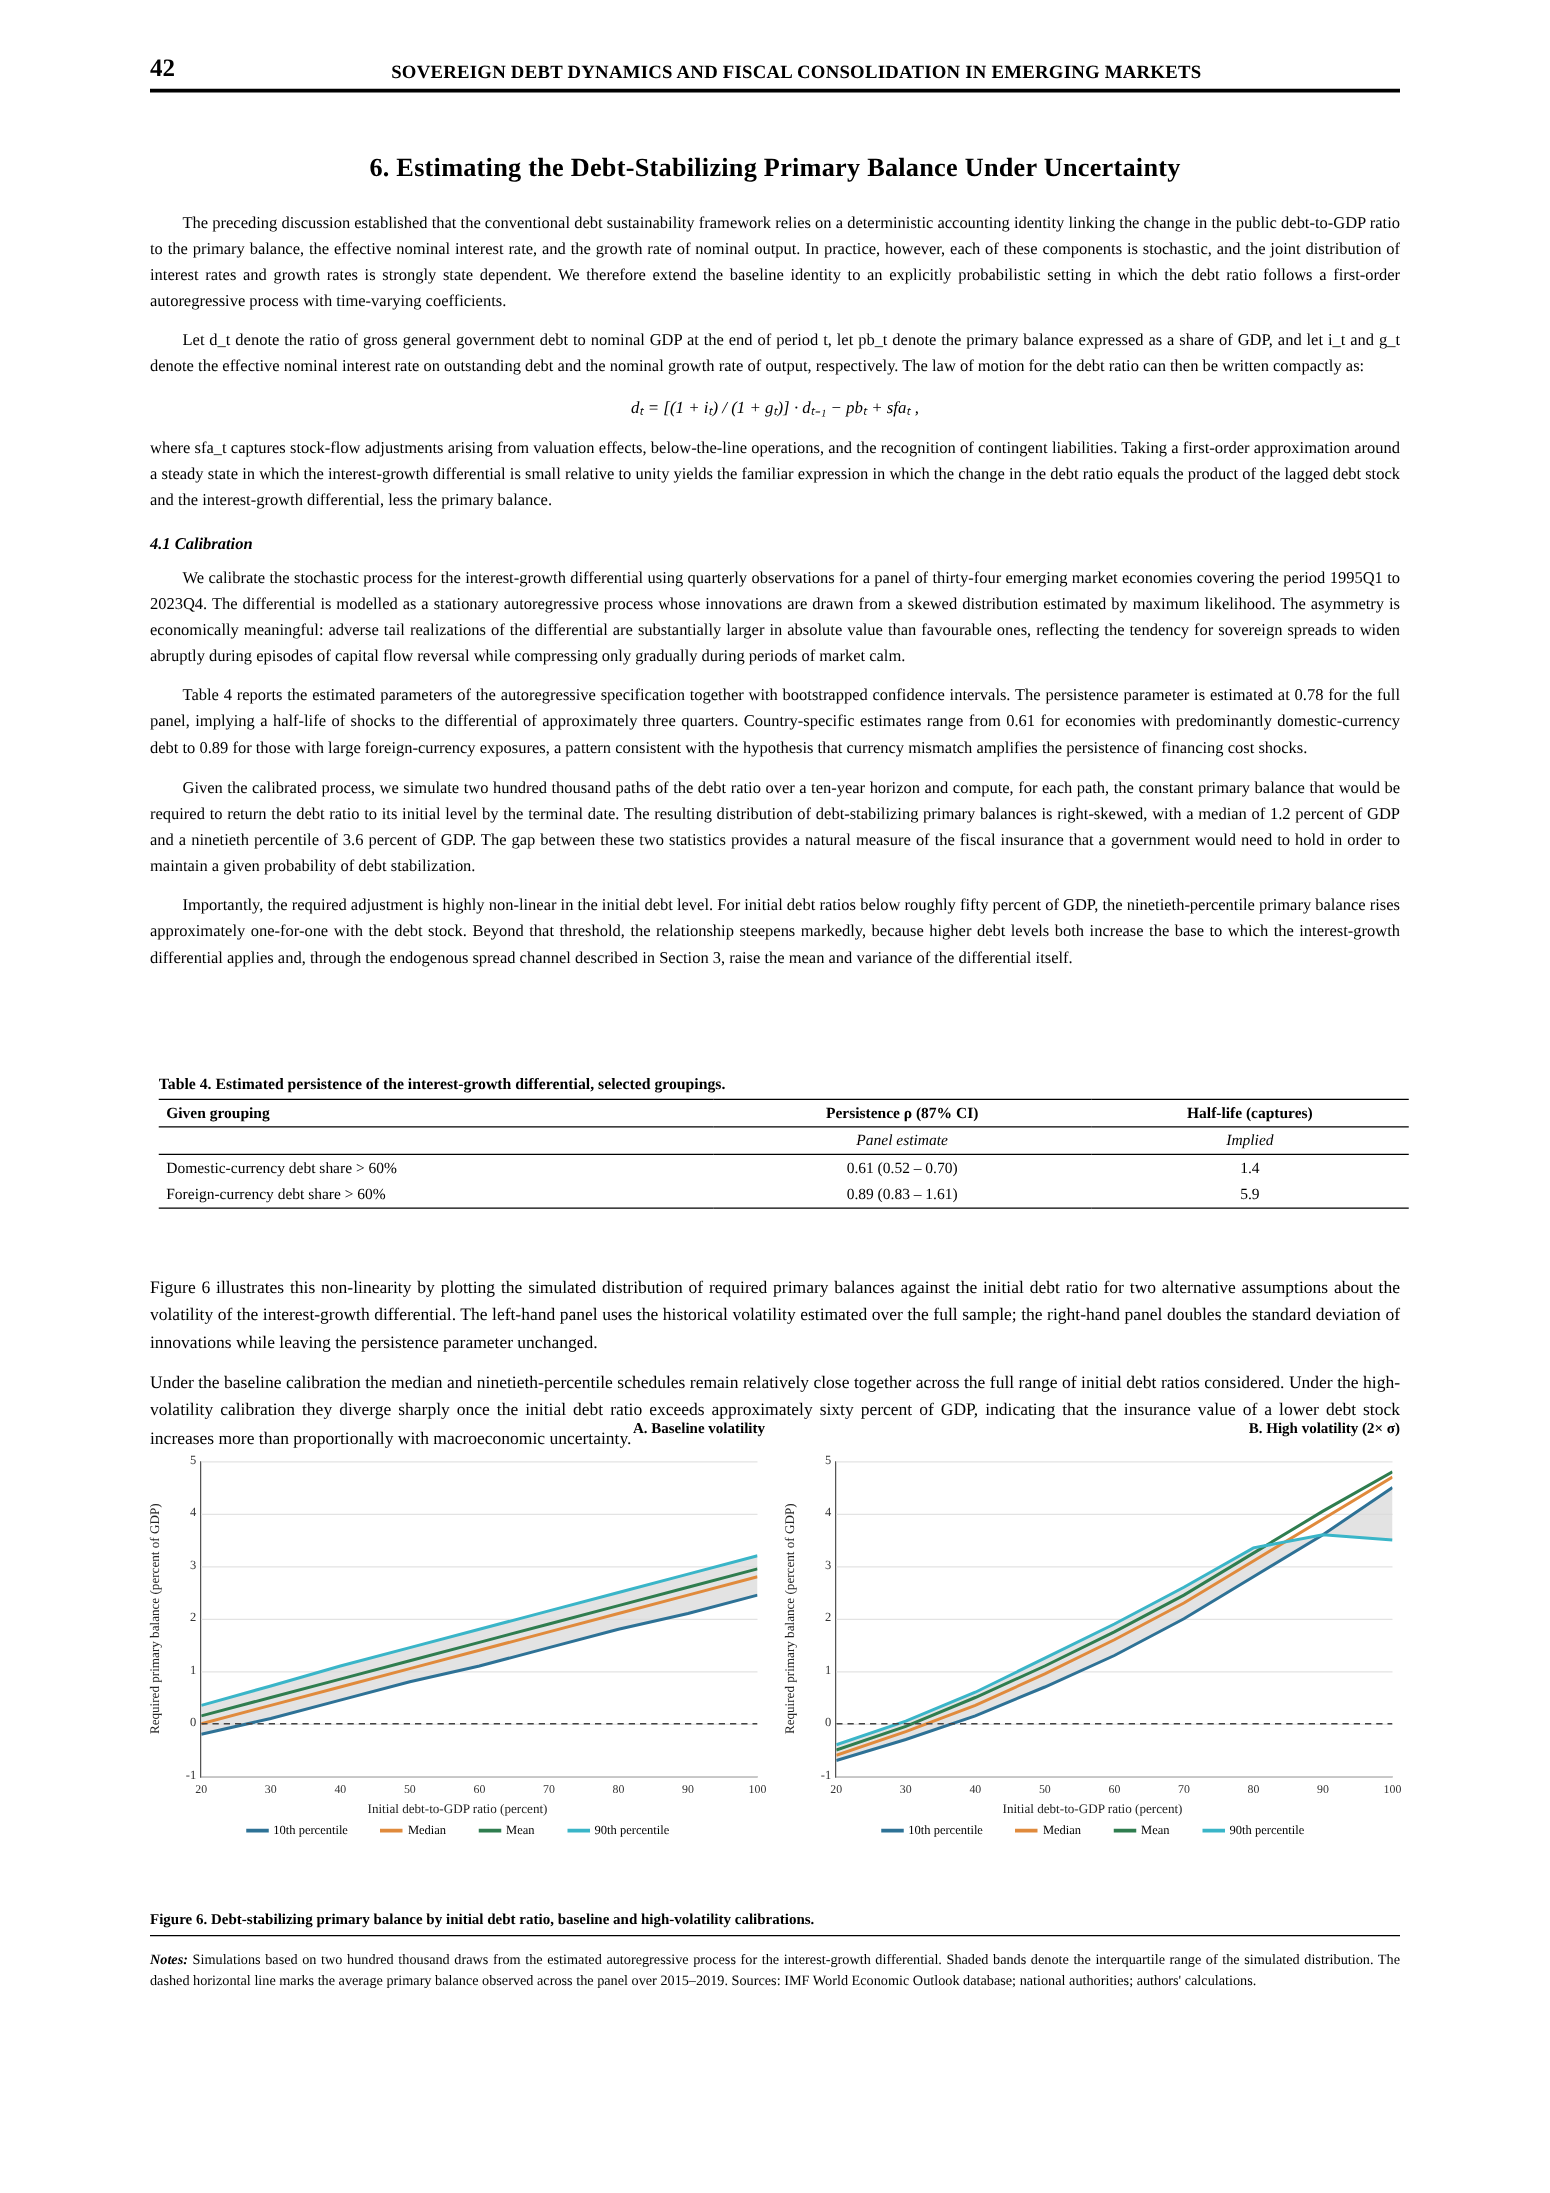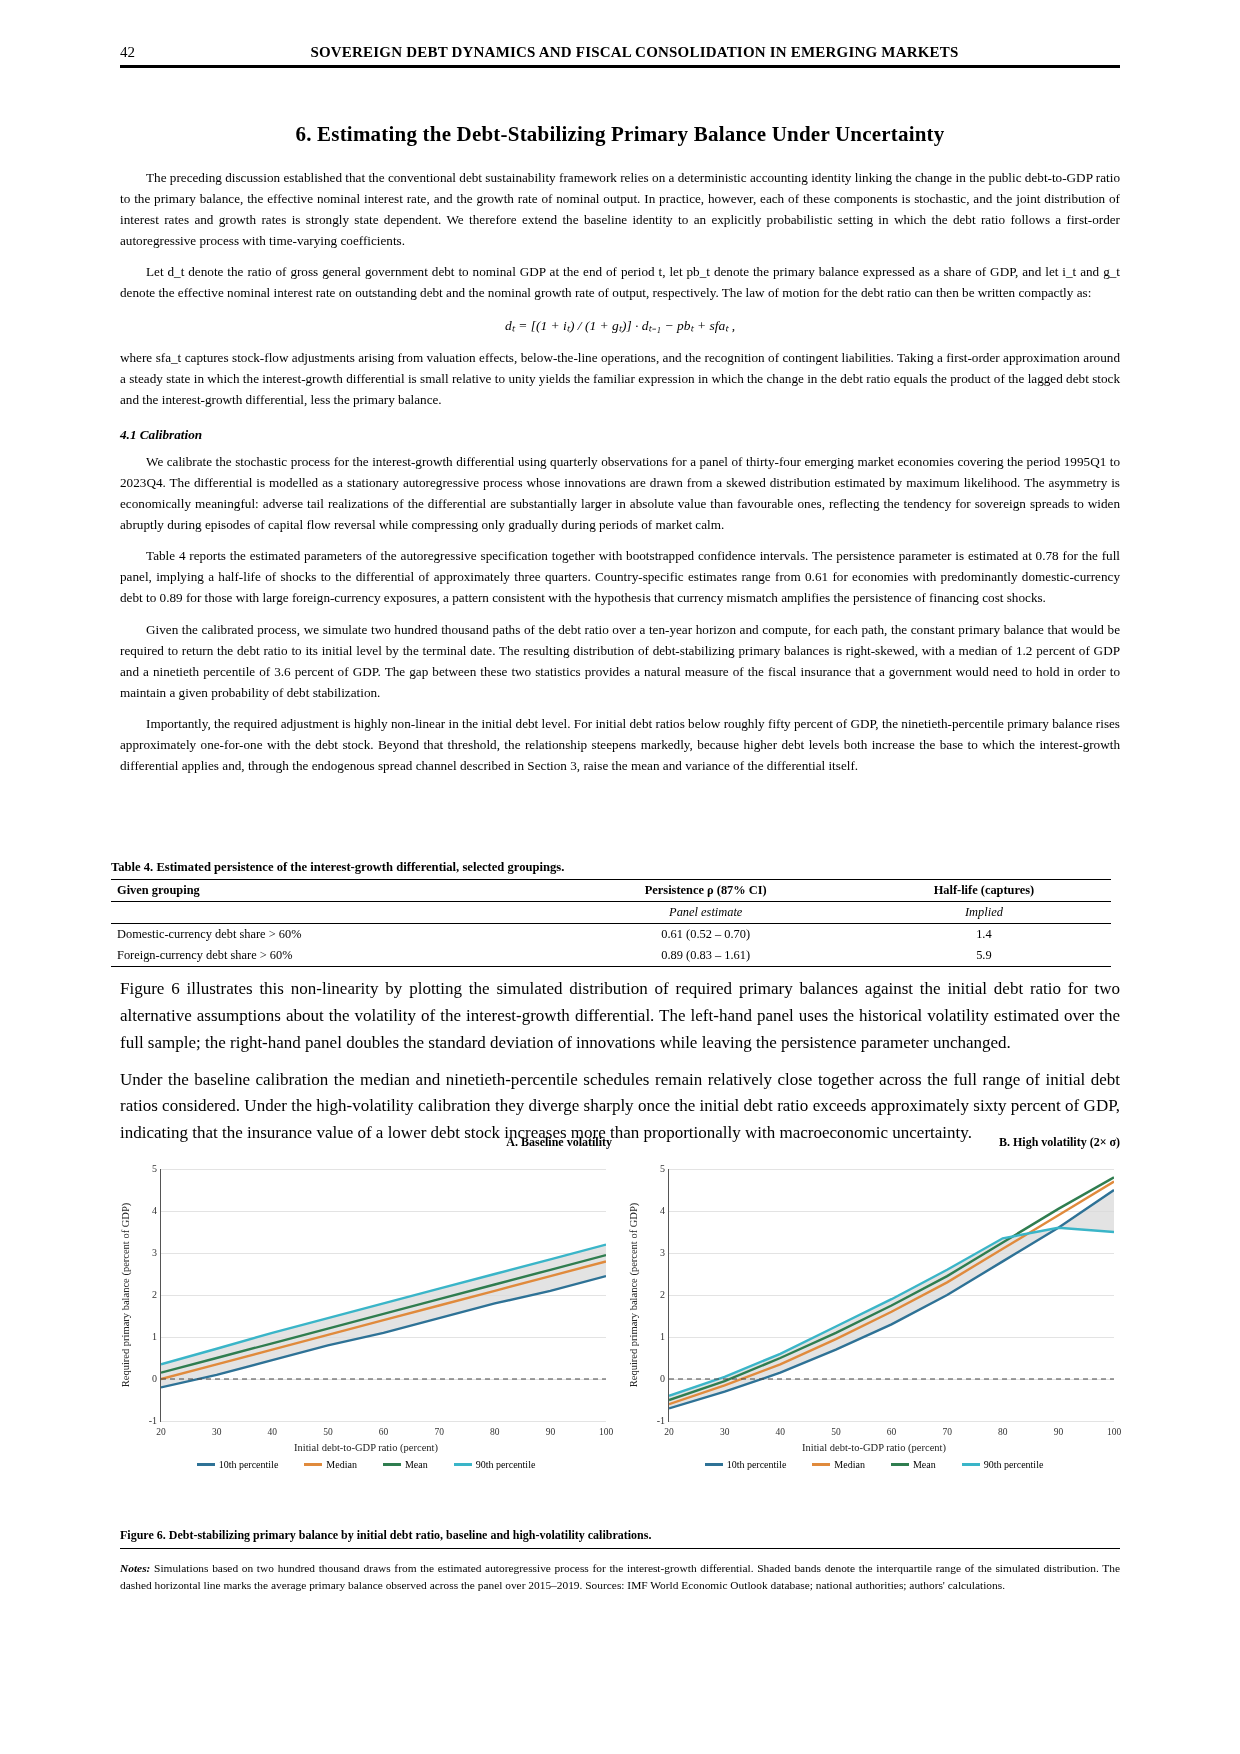--- a/index.html
+++ b/index.html
@@ -27,22 +27,22 @@
     position: absolute;
     left: 120px; top: 44px;
     width: 1000px;
     display: flex;
     align-items: flex-end;
     gap: 14px;
     border-bottom: 3px solid #000;
     padding-bottom: 4px;
   }
   .header .page-num {
-    font-size: 15px;
-    font-weight: normal;
+    font-size: 20px;
+    font-weight: bold;
   }
   .header .header-title {
     font-size: 15px;
     font-weight: bold;
     letter-spacing: .2px;
     flex: 1;
     text-align: center;
   }
 
   
@@ -80,21 +80,21 @@
 
   .sub-head {
     font-weight: bold;
     font-style: italic;
     margin: 14px 0 6px 0;
   }
 
   
   .table-wrap {
     position: absolute;
-    left: 111px; top: 860px;
+    left: 127px; top: 860px;
     width: 1000px;
   }
   .tbl-caption {
     font-size: 12.6px;
     font-weight: bold;
     margin-bottom: 4px;
   }
   table.data {
     border-collapse: collapse;
     width: 100%;
@@ -105,23 +105,23 @@
     text-align: center;
   }
   table.data thead tr.top th { border-top: 1.6px solid #000; border-bottom: 1px solid #000; }
   table.data thead tr.sub th { border-bottom: 1.2px solid #000; font-weight: normal; font-style: italic; }
   table.data tbody tr:last-child td { border-bottom: 1.6px solid #000; }
   table.data td.left, table.data th.left { text-align: left; }
 
   
   .body-block2 {
     position: absolute;
-    left: 120px; top: 976px;
-    width: 1000px;
-    font-size: 17px;
+    left: 120px; top: 1020px;
+    width: 1000px;
+    font-size: 14px;
     line-height: 1.58;
     text-align: justify;
   }
   .body-block2 p { margin: 0 0 10px 0; }
 
   
   .figure {
     position: absolute;
     left: 120px; top: 1135px;
     width: 1000px;

